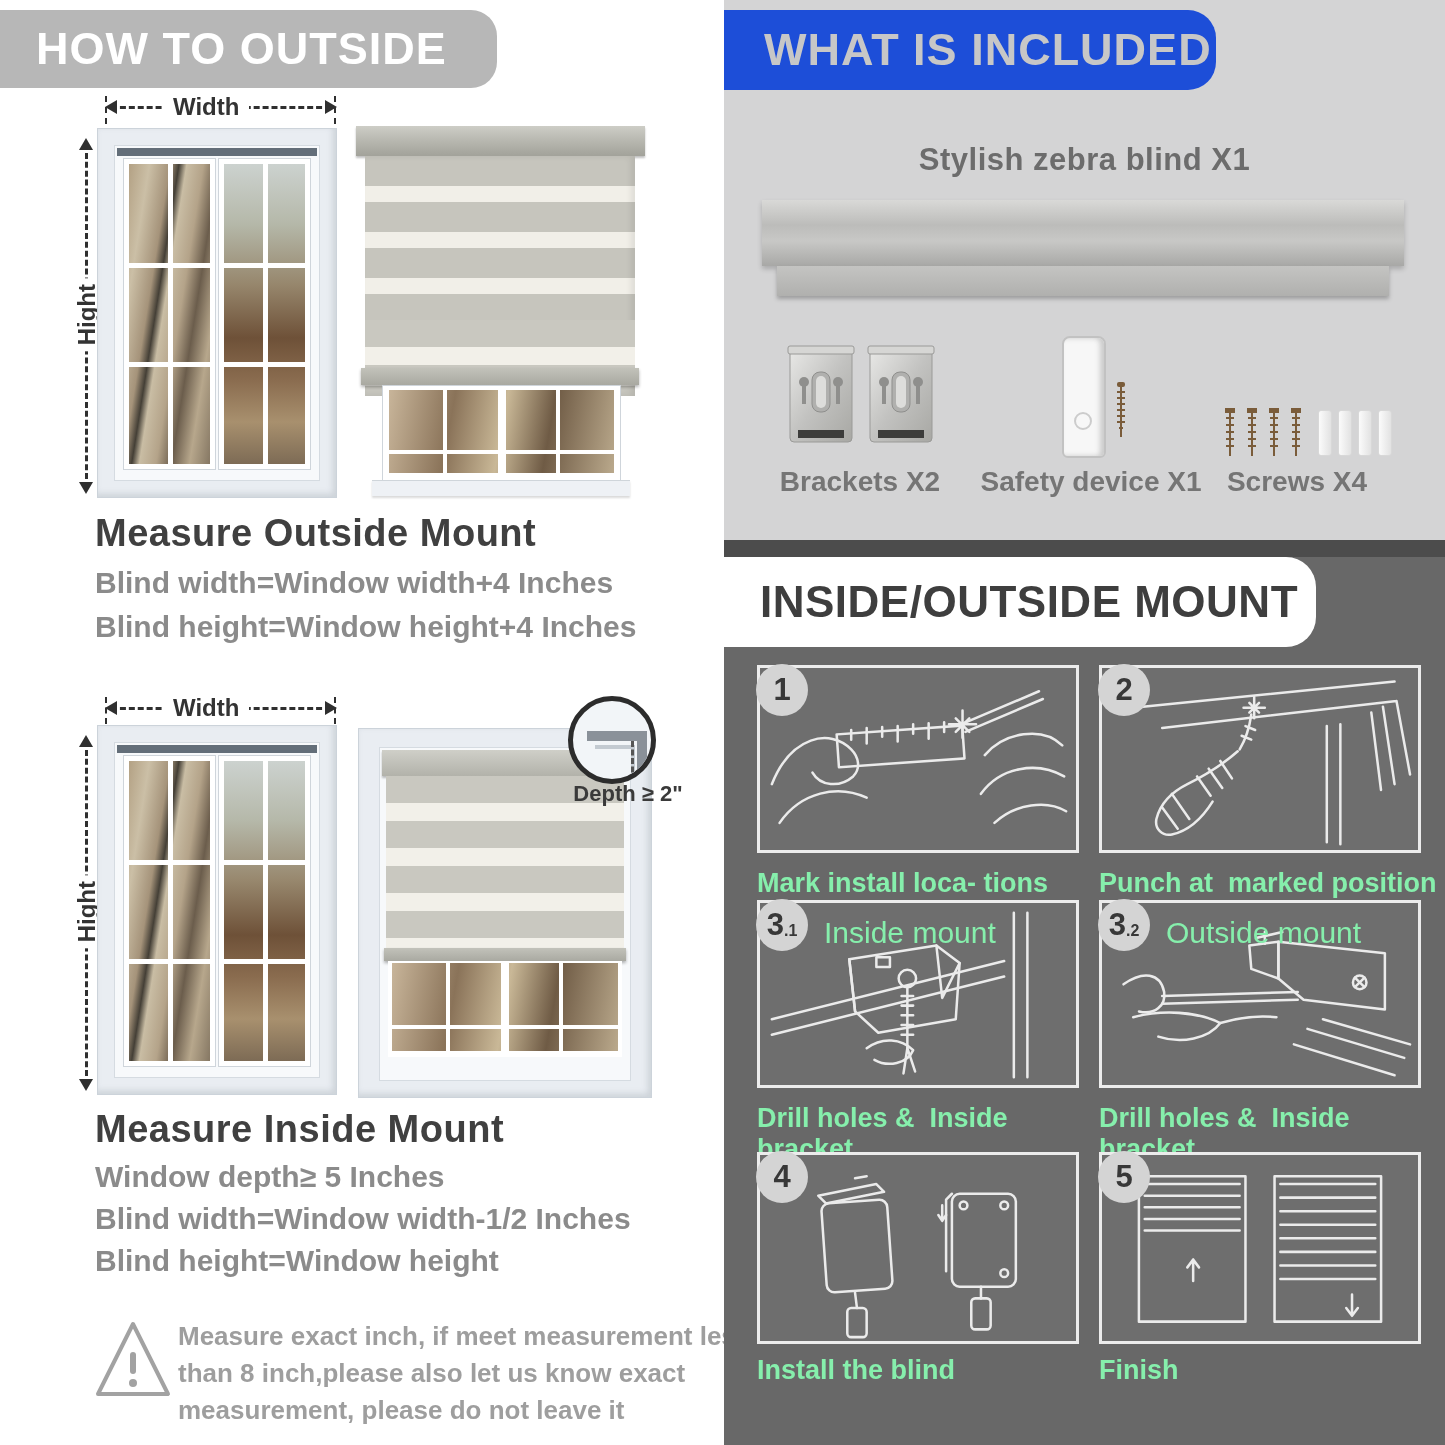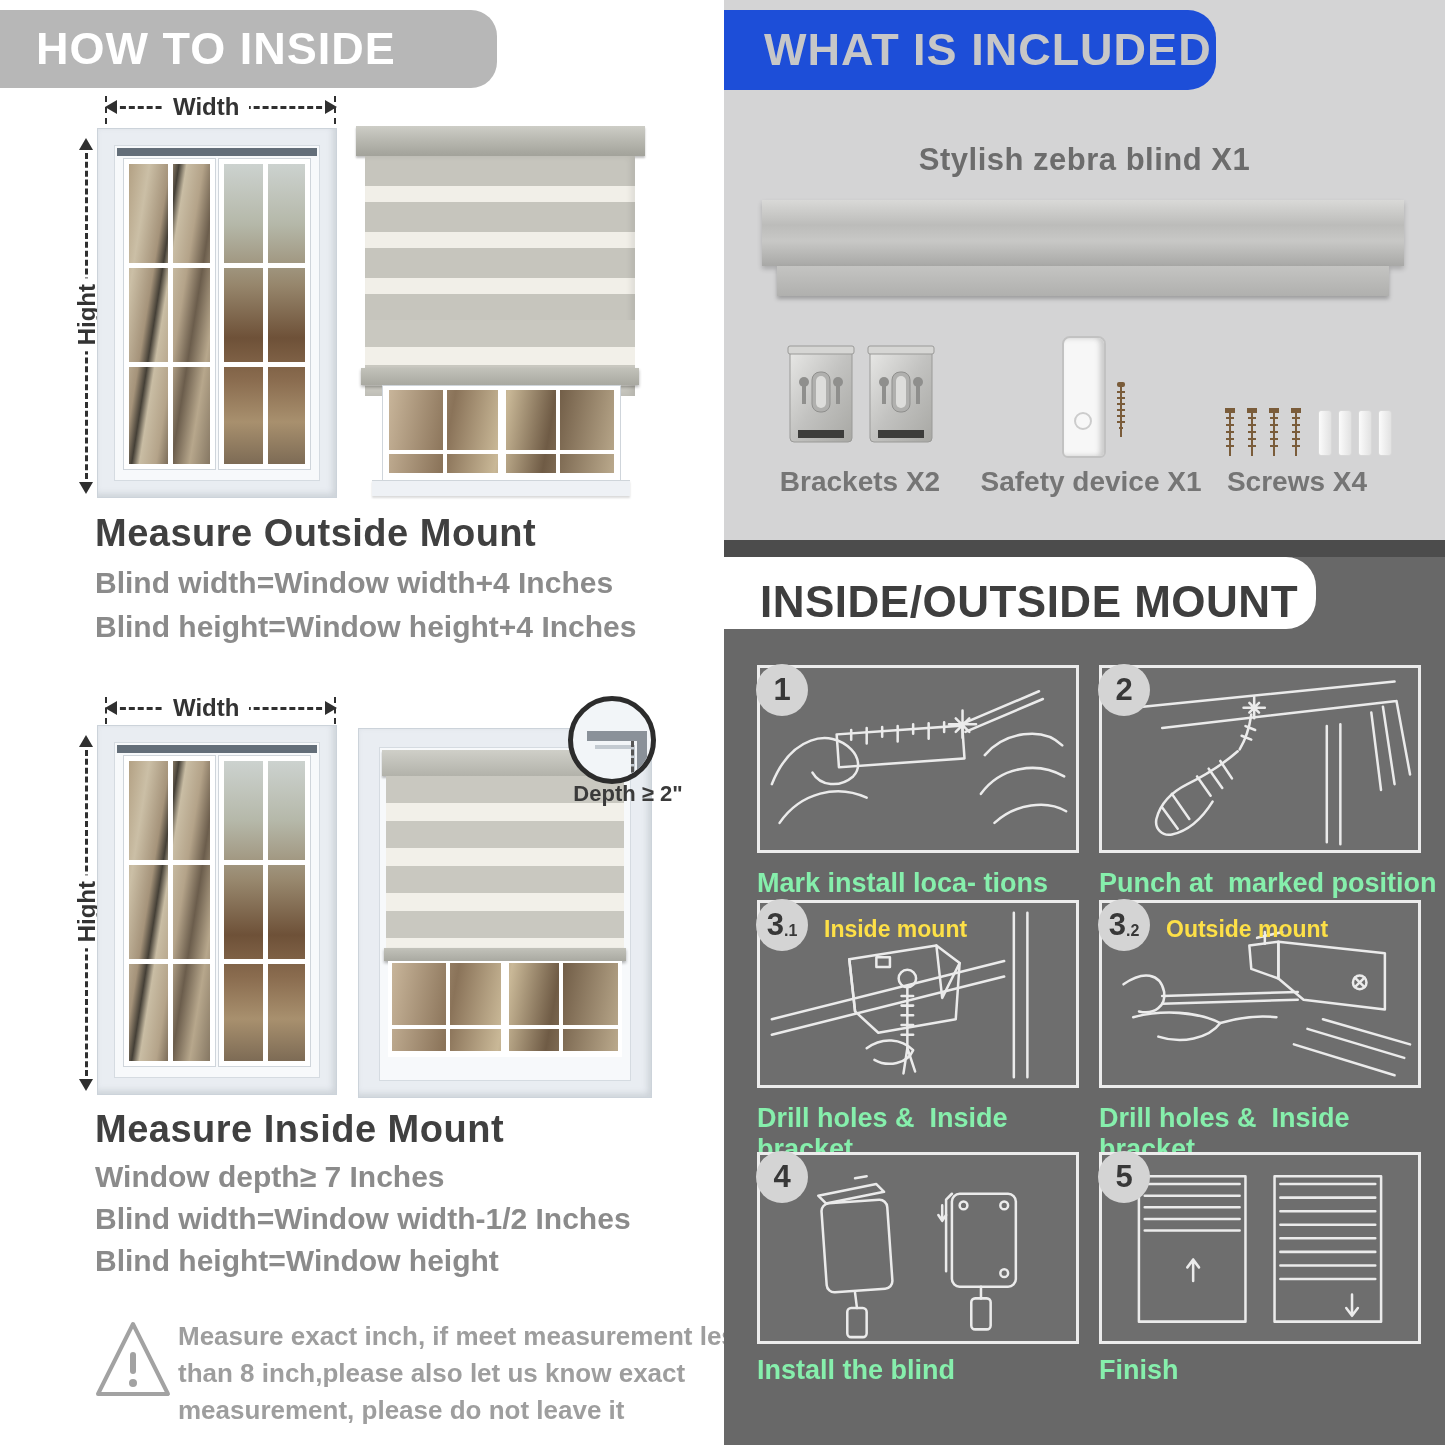--- a/index.html
+++ b/index.html
@@ -18,21 +18,21 @@
   }
   .right-top{left:724px;top:0;width:721px;height:540px;background:#d4d4d5;}
   .banner-included{
     left:0;top:10px;width:492px;height:80px;background:#1d4ed8;
     border-radius:0 28px 28px 0;color:#c7c7c7;font-weight:bold;font-size:45px;
     line-height:80px;padding-left:40px;box-sizing:border-box;letter-spacing:1px;
   }
   .mount-section{left:724px;top:540px;width:721px;height:905px;background:#686868;}
   .dark-strip{left:0;top:0;width:721px;height:17px;background:#4c4c4c;}
   .banner-mount{
-    left:0;top:17px;width:592px;height:72px;background:#ffffff;
+    left:0;top:17px;width:592px;height:90px;background:#ffffff;
     border-radius:0 30px 30px 0;color:#3e3e3e;font-weight:bold;font-size:44px;
     line-height:90px;padding-left:36px;box-sizing:border-box;letter-spacing:.5px;
   }
 
   
   .dimline-h{height:0;border-top:3px dashed #2f2f2f;}
   .dimline-v{width:0;border-left:3px dashed #2f2f2f;}
   .arrow{width:0;height:0;position:absolute;}
   .arrow.left{border-top:7px solid transparent;border-bottom:7px solid transparent;border-right:12px solid #2f2f2f;}
   .arrow.right{border-top:7px solid transparent;border-bottom:7px solid transparent;border-left:12px solid #2f2f2f;}
@@ -82,37 +82,37 @@
   .anchor{background:linear-gradient(90deg,#fbfbfb,#e2e2e2);border:1px solid #d8d8d8;border-radius:3px;}
 
   
   .panel{border:3px solid #ececec;box-sizing:border-box;background:#6e6e6e;}
   .badge{
     position:absolute;left:-4px;top:-4px;width:52px;height:52px;border-radius:50%;
     background:#d4d4d4;color:#383838;font-weight:bold;font-size:31px;
     display:flex;align-items:center;justify-content:center;z-index:3;
   }
   .badge .sub{font-size:16px;margin-top:12px;}
-  .panel-title{position:absolute;left:64px;top:13px;color:#fde047;font-weight:bold;font-size:23px;z-index:3;}
+  .panel-title{position:absolute;left:64px;top:13px;color:#86efac;font-weight:normal;font-size:30px;z-index:3;}
   .caption{color:#86efac;font-weight:bold;font-size:27px;white-space:pre-wrap;}
   .lineart{position:absolute;left:0;top:0;width:100%;height:100%;}
   .lineart path,.lineart line,.lineart rect,.lineart circle,.lineart polyline,.lineart ellipse{
     fill:none;stroke:#ebebeb;stroke-width:2.6;stroke-linecap:round;stroke-linejoin:round;
   }
 
   
   .magnifier{
     width:88px;height:88px;border-radius:50%;border:5px solid #2c2c2c;background:#f2f5f8;
     box-sizing:border-box;overflow:hidden;z-index:5;
   }
 </style>
 </head>
 <body>
 
-<div class="abs banner-left">HOW TO INSIDE</div>
+<div class="abs banner-left">HOW TO OUTSIDE</div>
 
 <div class="abs" style="left:105px;top:99px;width:232px;height:16px;">
   <div class="dimline-h abs" style="left:6px;right:6px;top:7px;"></div>
   <div class="arrow left abs" style="left:0;top:1px;"></div>
   <div class="arrow right abs" style="right:0;top:1px;"></div>
   <div class="abs dim-label" style="left:58px;top:-6px;">Width</div>
 </div>
 <div class="abs tick-v" style="left:105px;top:96px;height:50px;"></div>
 <div class="abs tick-v" style="left:334px;top:96px;height:50px;"></div>
 
@@ -217,21 +217,21 @@
 </div>
 
 <div class="abs magnifier" style="left:568px;top:696px;">
   <div class="abs" style="left:14px;top:30px;width:60px;height:50px;border-top:10px solid #8a9199;border-right:10px solid #8a9199;box-sizing:border-box;"></div>
   <div class="abs" style="left:22px;top:44px;width:40px;height:36px;border-top:4px solid #c3cad1;border-right:4px solid #c3cad1;box-sizing:border-box;"></div>
   <div class="abs" style="left:58px;top:40px;height:40px;border-left:3px dashed #555555;"></div>
 </div>
 <div class="abs depth-note" style="left:553px;top:781px;width:150px;text-align:center;">Depth ≥ 2"</div>
 
 <div class="abs h-title" style="left:95px;top:1108px;">Measure Inside Mount</div>
-<div class="abs h-line" style="left:95px;top:1160px;">Window depth≥ 7 Inches</div>
+<div class="abs h-line" style="left:95px;top:1160px;">Window depth≥ 5 Inches</div>
 <div class="abs h-line" style="left:95px;top:1202px;">Blind width=Window width-1/2 Inches</div>
 <div class="abs h-line" style="left:95px;top:1244px;">Blind height=Window height</div>
 
 <svg class="abs" style="left:92px;top:1316px;" width="82" height="86" viewBox="0 0 82 86">
   <path d="M41 8 L76 78 L6 78 Z" fill="none" stroke="#a2a2a2" stroke-width="4" stroke-linejoin="round"></path>
   <rect x="38" y="36" width="6" height="22" rx="3" fill="#a2a2a2"></rect>
   <circle cx="41" cy="67" r="4" fill="#a2a2a2"></circle>
 </svg>
 <div class="abs warn-text" style="left:178px;top:1318px;">Measure exact inch, if meet measurement less</div>
 <div class="abs warn-text" style="left:178px;top:1355px;">than 8 inch,please also let us know exact</div>

